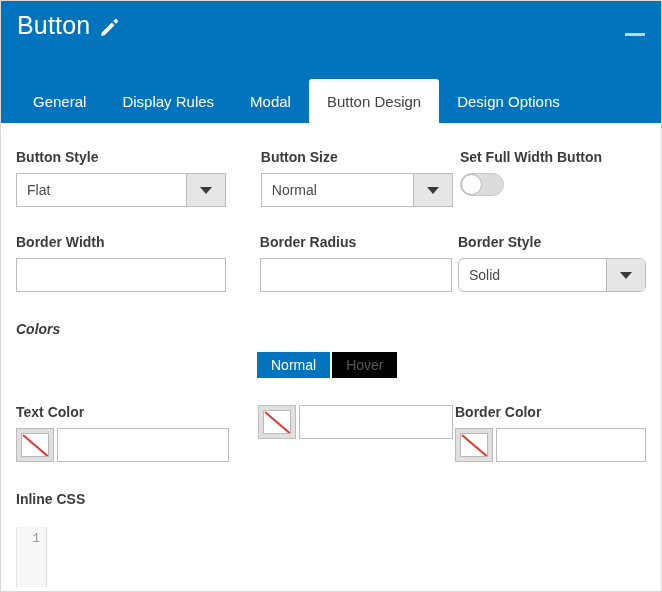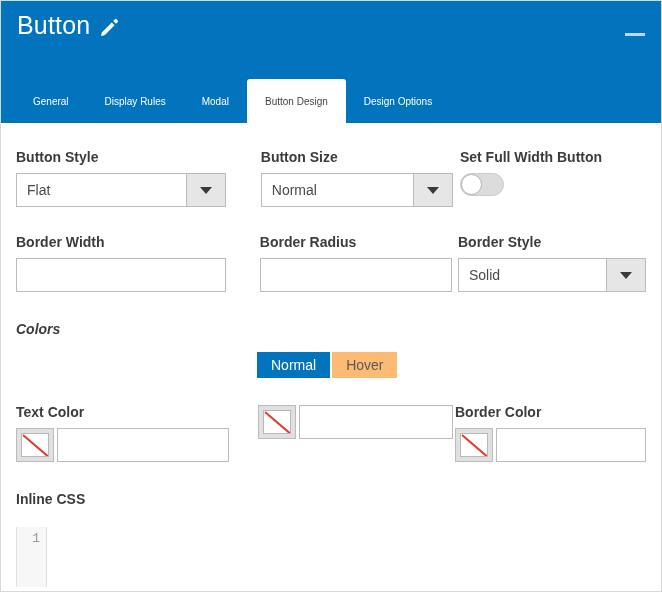--- a/index.html
+++ b/index.html
@@ -74,21 +74,21 @@
     position: relative;
     height: 60px;
     background: #0274be;
     padding-left: 14px;
     box-sizing: border-box;
     display: flex;
     align-items: flex-end;
   }
   .tab {
     position: relative;
-    font-size: 10px;
+    font-size: 15px;
     color: #ffffff;
     padding: 0 18px;
     height: 45px;
     line-height: 45px;
     cursor: pointer;
     white-space: nowrap;
     border-radius: 3px 3px 0 0;
     top: 1px;
   }
   .tab.active {
@@ -211,21 +211,21 @@
     display: flex;
     gap: 2px;
   }
   .state-tab {
     font-size: 14px;
     padding: 0 14px;
     height: 26px;
     line-height: 26px;
     cursor: pointer;
     color: #5a5a5a;
-    background: #fdba74;
+    background: #000000;
   }
   .state-tab.active {
     background: #0274be;
     color: #ffffff;
   }
 
   
   .color-field {
     display: flex;
     align-items: stretch;
@@ -376,21 +376,21 @@
         <input class="text-input" type="text" value="" style="">
       </div>
 
       <div class="col col-2">
         <div class="field-label">Border Radius</div>
         <input class="text-input" type="text" style="width: 192px;" value="">
       </div>
 
       <div class="col col-3">
         <div class="field-label">Border Style</div>
-        <div class="select-box" style="width:188px;">
+        <div class="select-box" style="width:188px;border-radius:6px;">
           <div class="value">Solid</div>
           <div class="arrow-btn">
             <span class="caret"></span>
           </div>
         </div>
       </div>
     </div>
 
     <div class="row" style="padding-top:30px;font-style:italic;">
       <div class="section-label">Colors</div>

